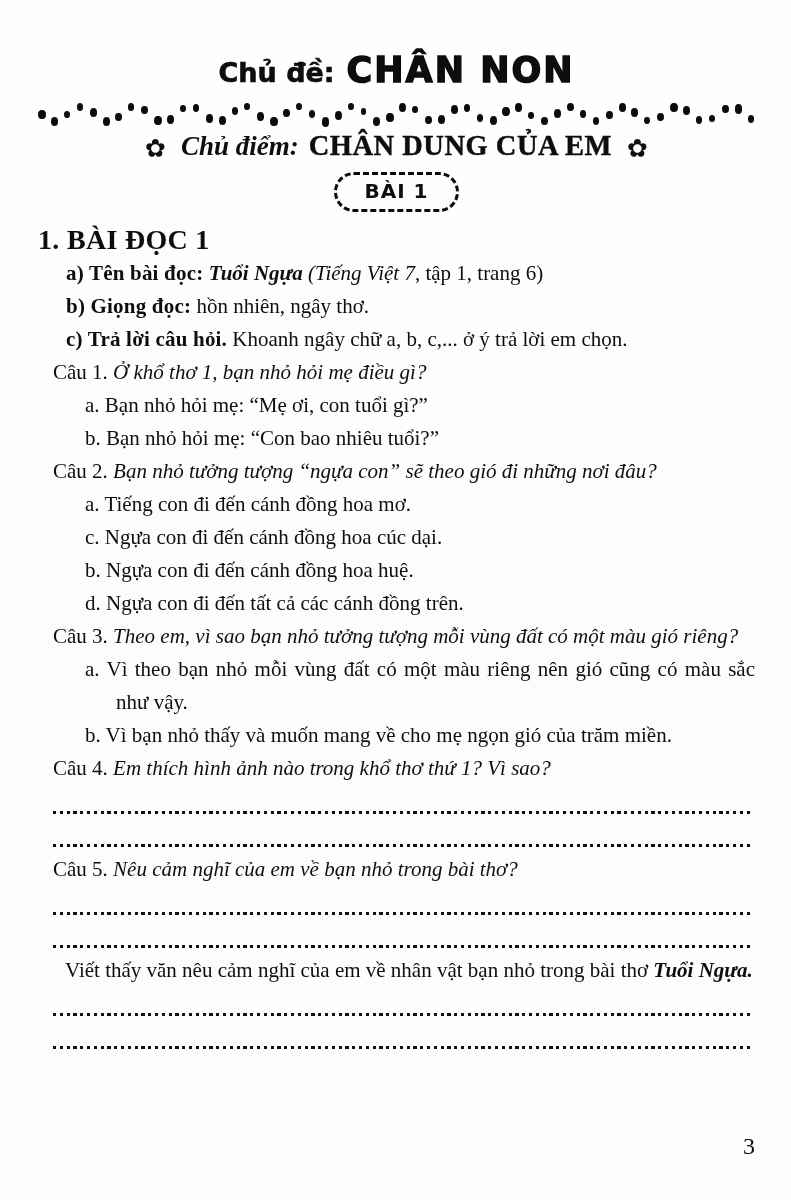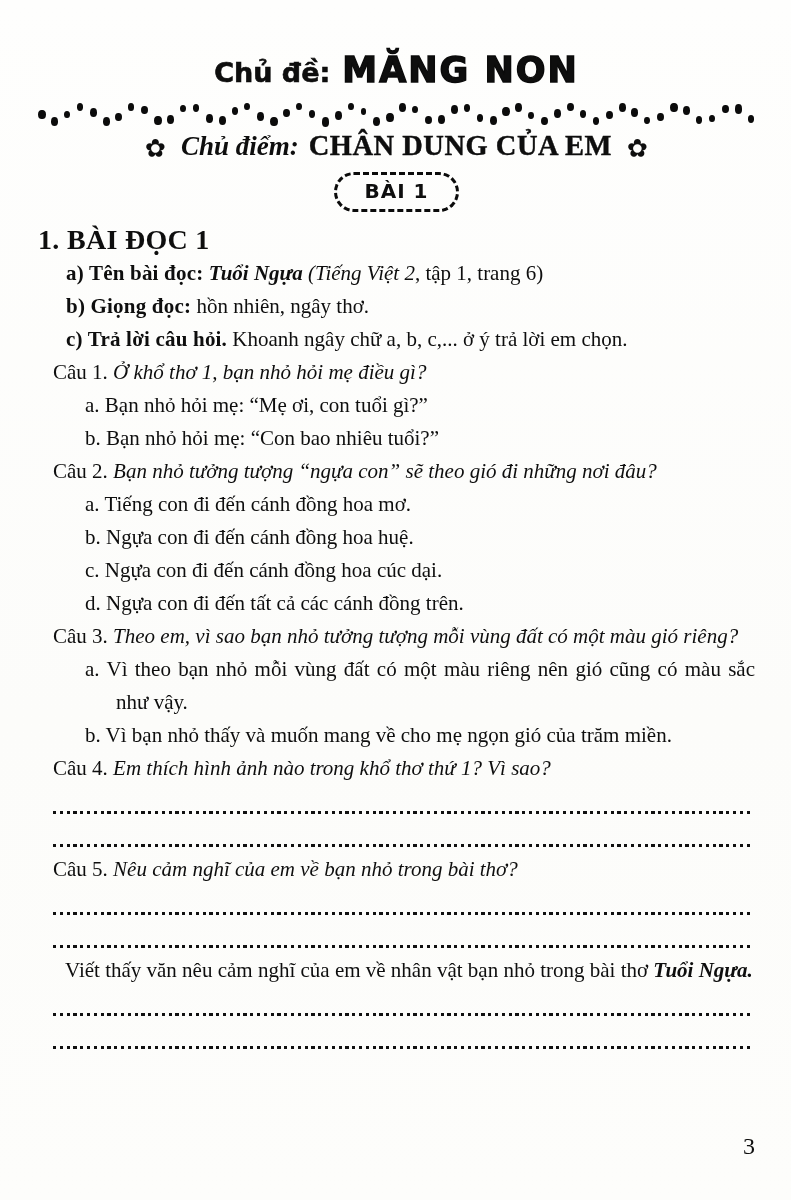--- a/index.html
+++ b/index.html
@@ -67,21 +67,21 @@
   }
 </style>
 </head>
 <body>
 
 <div class="page">
   <div class="inner">
 
     <header>
       <div class="topic-line">
-        <span class="topic-label">Chủ đề:</span><span class="topic-title">MĂNG NON</span>
+        <span class="topic-label">Chủ đề:</span><span class="topic-title">CHÂN NON</span>
       </div>
 
       <div class="wave">
           <span class="wdot" style="left: 0px; top: 12px; width: 7.5px; height: 9.15px;"></span>
           <span class="wdot" style="left: 12.9px; top: 19.4796px; width: 7.02968px; height: 8.57621px;"></span>
           <span class="wdot" style="left: 25.8px; top: 13.1029px; width: 5.83993px; height: 7.12472px;"></span>
           <span class="wdot" style="left: 38.7px; top: 4.68305px; width: 6.50969px; height: 7.94182px;"></span>
           <span class="wdot" style="left: 51.6px; top: 9.81812px; width: 7.38444px; height: 9.00902px;"></span>
           <span class="wdot" style="left: 64.5px; top: 18.9952px; width: 7.37291px; height: 8.99495px;"></span>
           <span class="wdot" style="left: 77.4px; top: 15.2134px; width: 6.48052px; height: 7.90624px;"></span>
@@ -145,21 +145,21 @@
       </div>
     </header>
 
     <main>
 
       <div class="sec-heading">1. BÀI ĐỌC 1</div>
 
       <p class="item">
         <b>a) Tên bài đọc:</b>
         <span class="bi">Tuổi Ngựa</span>
-        <span class="it">(Tiếng Việt 2</span><span>, tập 1, trang 6)</span>
+        <span class="it">(Tiếng Việt 7</span><span>, tập 1, trang 6)</span>
       </p>
 
       <p class="item">
         <b>b) Giọng đọc:</b>
         <span>hồn nhiên, ngây thơ.</span>
       </p>
 
       <p class="item">
         <b>c) Trả lời câu hỏi.</b>
         <span>Khoanh ngây chữ a, b, c,... ở ý trả lời em chọn.</span>
@@ -170,22 +170,22 @@
         <span class="qtext">Ở khổ thơ 1, bạn nhỏ hỏi mẹ điều gì?</span>
       </p>
       <p class="opt">a. Bạn nhỏ hỏi mẹ: “Mẹ ơi, con tuổi gì?”</p>
       <p class="opt">b. Bạn nhỏ hỏi mẹ: “Con bao nhiêu tuổi?”</p>
 
       <p class="q">
         <span class="qlabel">Câu 2.</span>
         <span class="qtext">Bạn nhỏ tưởng tượng “ngựa con” sẽ theo gió đi những nơi đâu?</span>
       </p>
       <p class="opt">a. Tiếng con đi đến cánh đồng hoa mơ.</p>
+      <p class="opt">c. Ngựa con đi đến cánh đồng hoa cúc dại.</p>
       <p class="opt">b. Ngựa con đi đến cánh đồng hoa huệ.</p>
-      <p class="opt">c. Ngựa con đi đến cánh đồng hoa cúc dại.</p>
       <p class="opt">d. Ngựa con đi đến tất cả các cánh đồng trên.</p>
 
       <p class="q">
         <span class="qlabel">Câu 3.</span>
         <span class="qtext">Theo em, vì sao bạn nhỏ tưởng tượng mỗi vùng đất có một màu gió riêng?</span>
       </p>
       <p class="opt">a. Vì theo bạn nhỏ mỗi vùng đất có một màu riêng nên gió cũng có màu sắc như vậy.</p>
       <p class="opt">b. Vì bạn nhỏ thấy và muốn mang về cho mẹ ngọn gió của trăm miền.</p>
 
       <p class="q">

